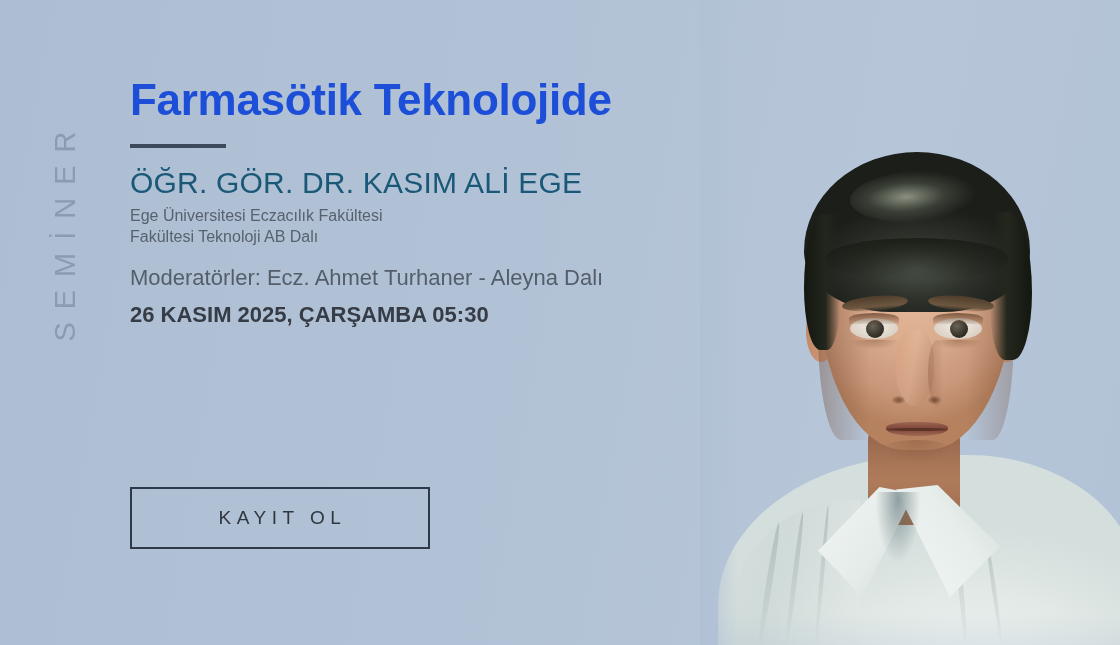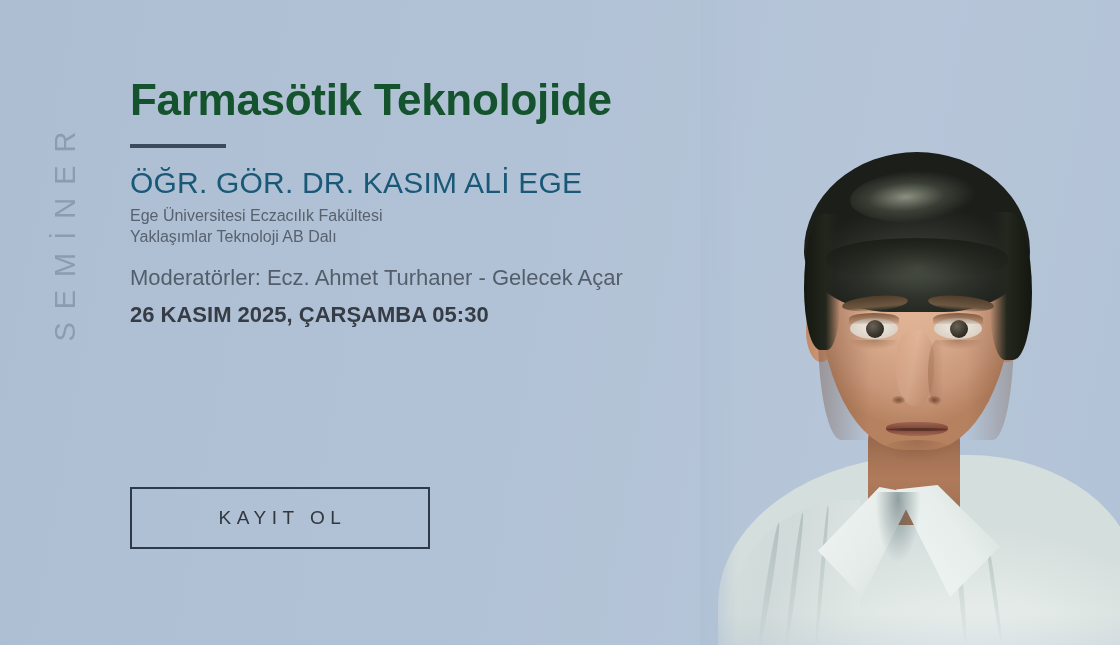--- a/index.html
+++ b/index.html
@@ -53,21 +53,21 @@
     position: absolute;
     left: 130px;
     top: 72px;
     width: 620px;
   }
 
   #title {
     font-size: 44px;
     line-height: 56px;
     font-weight: bold;
-    color: #14532d;
+    color: #1d4ed8;
     letter-spacing: -0.3px;
   }
   #title .line { display: block; white-space: nowrap; }
 
   #divider {
     width: 96px;
     height: 4px;
     background: #3d4a5c;
     margin-top: 16px;
     margin-bottom: 17px;
@@ -409,24 +409,24 @@
     <div id="title">
       <span class="line">Farmasötik Teknolojide</span>
     </div>
 
     <div id="divider"></div>
 
     <div id="speaker-name">ÖĞR. GÖR. DR. KASIM ALİ EGE</div>
 
     <div id="affiliation">
       <span class="line">Ege Üniversitesi Eczacılık Fakültesi</span>
-      <span class="line">Yaklaşımlar Teknoloji AB Dalı</span>
+      <span class="line">Fakültesi Teknoloji AB Dalı</span>
     </div>
 
-    <div id="moderators">Moderatörler: Ecz. Ahmet Turhaner - Gelecek Açar</div>
+    <div id="moderators">Moderatörler: Ecz. Ahmet Turhaner - Aleyna Dalı</div>
 
     <div id="event-date">26 KASIM 2025, ÇARŞAMBA 05:30</div>
   </div>
 
   <div id="register-button">
     <span>KAYIT OL</span>
   </div>
 
   <div id="portrait">
     <div class="shirt"></div>

